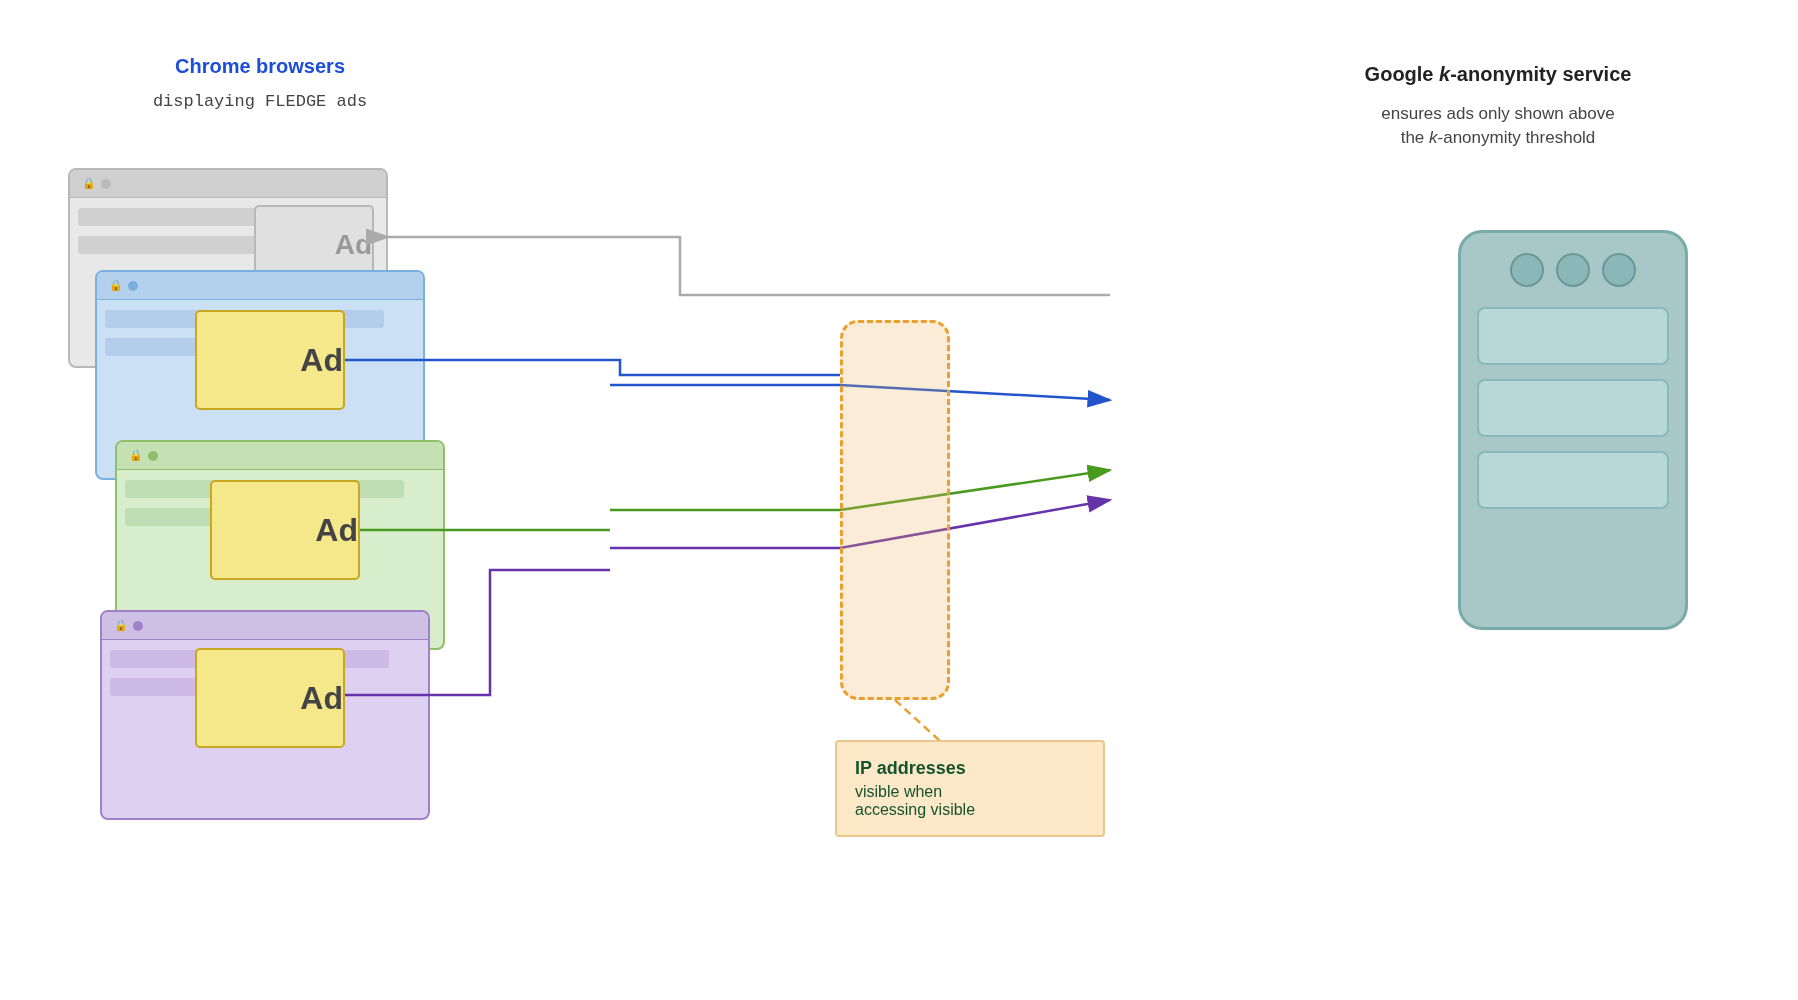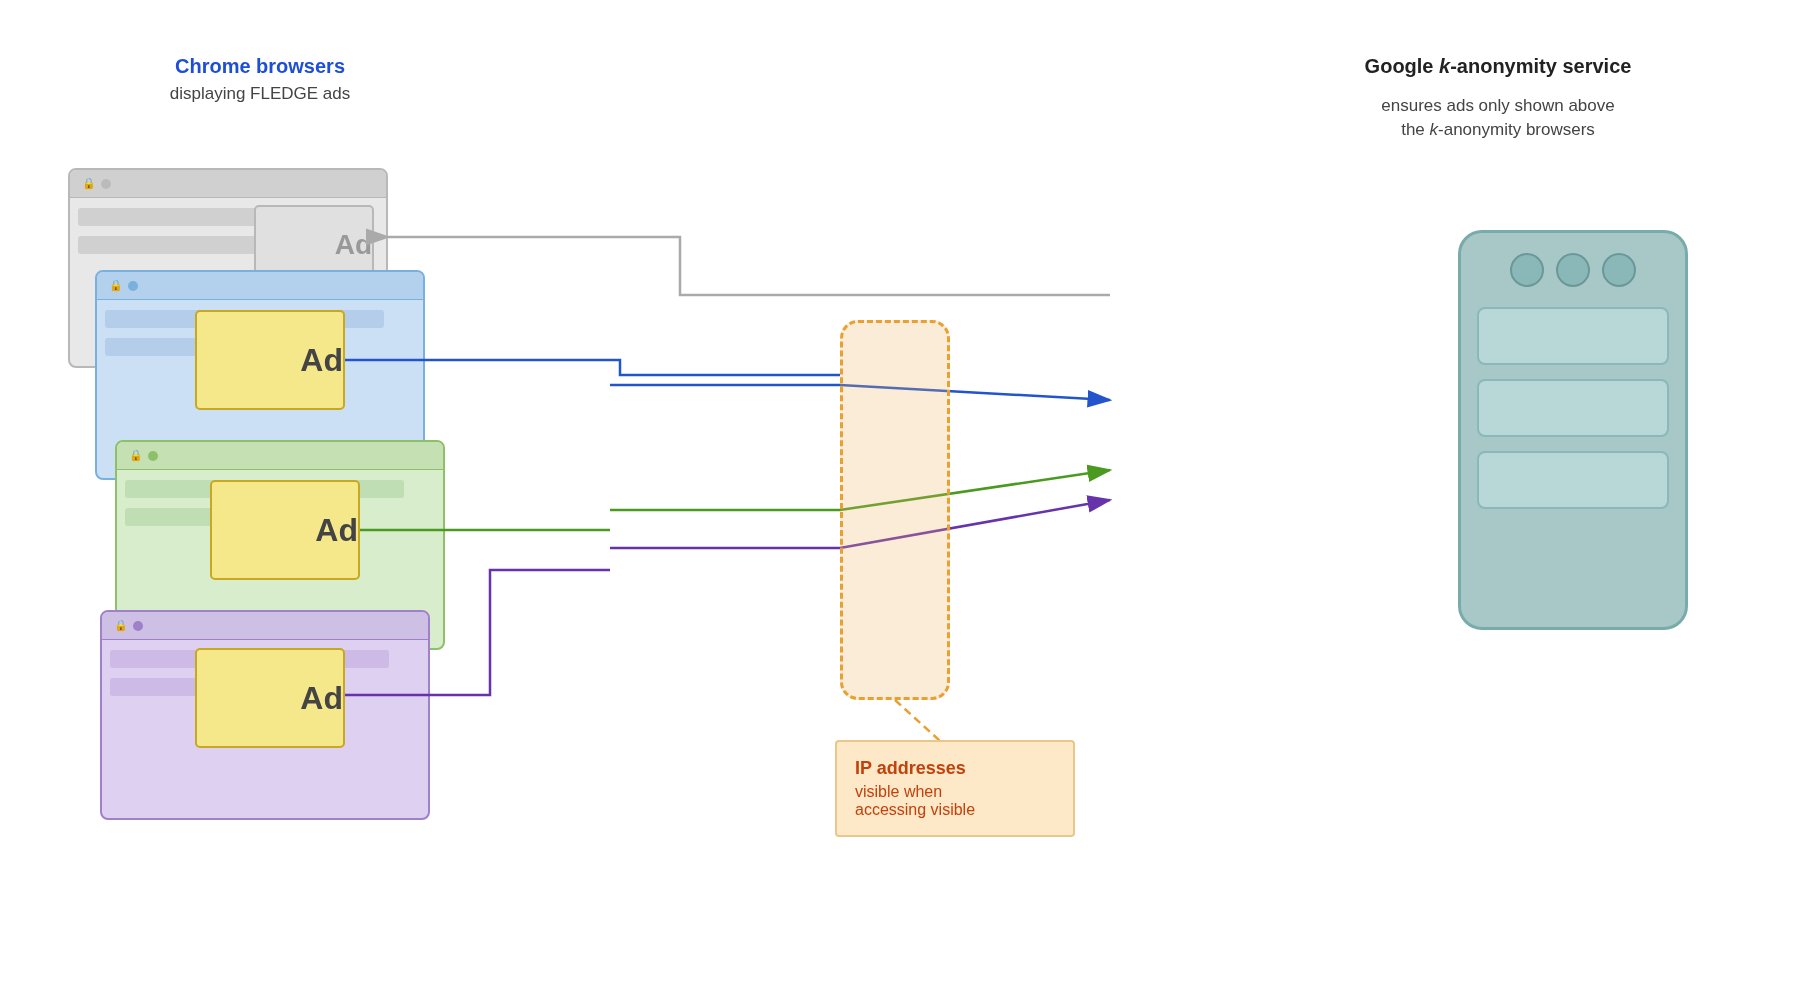--- a/index.html
+++ b/index.html
@@ -27,35 +27,37 @@
       width: 320px;
     }
     .label-chrome-title {
       font-weight: bold;
       font-size: 20px;
       color: #1d4ed8;
     }
     .label-chrome-sub {
       font-size: 17px;
       color: #444;
-      margin-top: 6px;
+      margin-top: 14px;
+      font-family: Liberation Mono, monospace;
     }
 
     
     .label-google {
       position: absolute;
       right: 140px;
       top: 55px;
       text-align: center;
       width: 320px;
     }
     .label-google-title {
       font-weight: bold;
       font-size: 20px;
       color: #222;
+      margin-top: 8px;
     }
     .label-google-title em {
       font-style: italic;
     }
     .label-google-sub {
       font-size: 17px;
       color: #444;
       margin-top: 16px;
       line-height: 1.4;
     }
@@ -227,27 +229,27 @@
       background: #b8d8d8;
       border-radius: 8px;
       border: 2px solid #8ab8b8;
     }
 
     
     .ip-box {
       position: absolute;
       left: 835px;
       top: 740px;
-      width: 240px;
+      width: 270px;
       background: #fde8c8;
       border: 2px solid #e8c88a;
       border-radius: 4px;
       padding: 16px 18px;
       font-size: 16px;
-      color: #c2410c;
+      color: #14532d;
       z-index: 10;
     }
     .ip-box-title {
       font-weight: bold;
       font-size: 18px;
       margin-bottom: 4px;
     }
 
     
     .ip-proxy {
@@ -302,21 +304,21 @@
     <div class="label-chrome-title">Chrome browsers</div>
     <div class="label-chrome-sub">displaying FLEDGE ads</div>
   </div>
 
   <div class="label-google">
     <div class="label-google-title">
       <span>Google </span><em>k</em><span>-anonymity service</span>
     </div>
     <div class="label-google-sub">
       <span>ensures ads only shown above</span><br>
-      <span>the </span><em>k</em><span>-anonymity browsers</span>
+      <span>the </span><em>k</em><span>-anonymity threshold</span>
     </div>
   </div>
 
   <div class="browser-window browser-grey">
     <div class="titlebar">
       <span class="lock-icon">🔒</span>
       <div class="titlebar-dot"></div>
     </div>
     <div class="browser-content">
       <div class="browser-row browser-row-long"></div>

